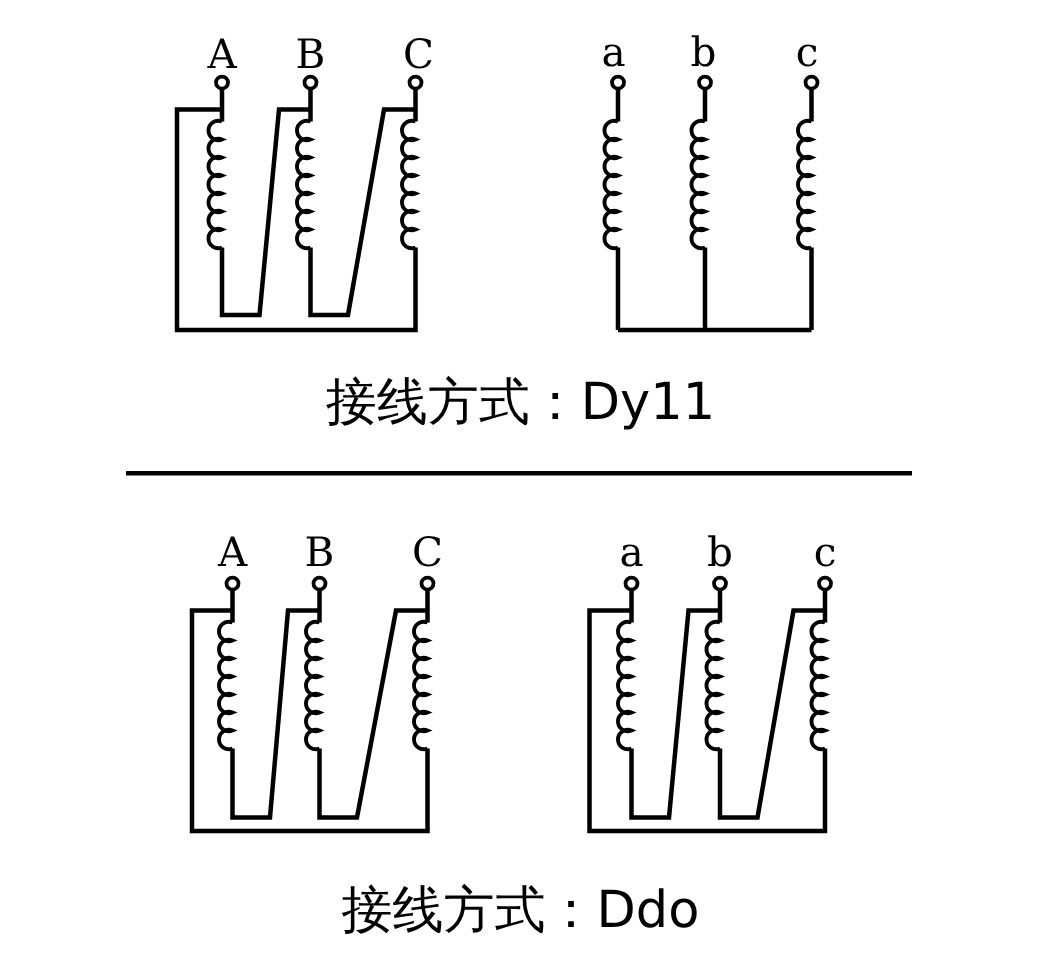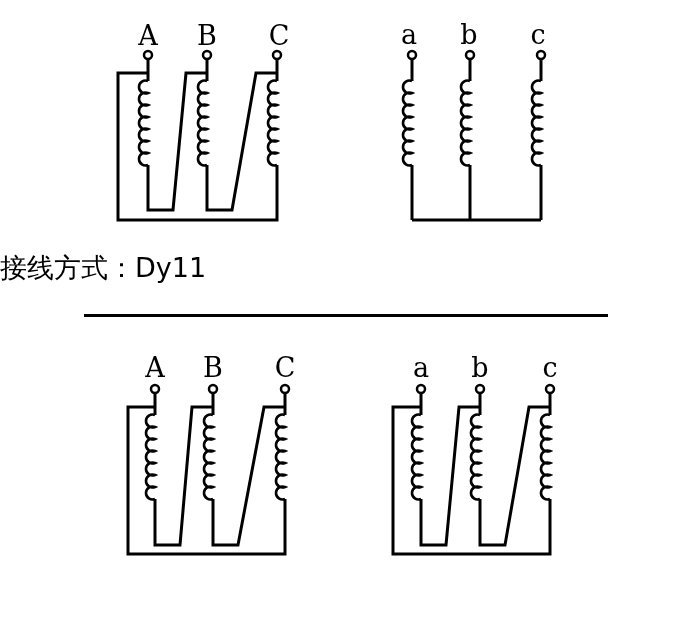--- a/index.html
+++ b/index.html
@@ -37,23 +37,23 @@
   .term{
     font-family:"DejaVu Serif","Liberation Serif",serif;
     font-size:27px;
     fill:var(--text);
     text-anchor:middle;
   }
   .caption{
     position:absolute;
     left:0;
     width:694px;
-    text-align:left;
+    text-align:center;
     font-family:"DejaVu Sans","Liberation Sans",sans-serif;
-    font-size:27px;
+    font-size:34px;
     line-height:34px;
     color:var(--text);
     white-space:nowrap;
   }
   .caption-dy11{top:251px;}
   .caption-ddo{top:590px;}
   .divider{
     position:absolute;
     left:84px;
     top:314px;
@@ -158,14 +158,17 @@
       <circle class="node" cx="550" cy="389" r="4"></circle>
     </g>
   </svg>
 
   <div class="caption caption-dy11">
     <span>接线方式：</span><span>Dy11</span>
   </div>
 
   <div class="divider"></div>
 
+  <div class="caption caption-ddo">
+    <span>接线方式：</span><span>Ddo</span>
+  </div>
 
 </div>
 
 </body></html>

